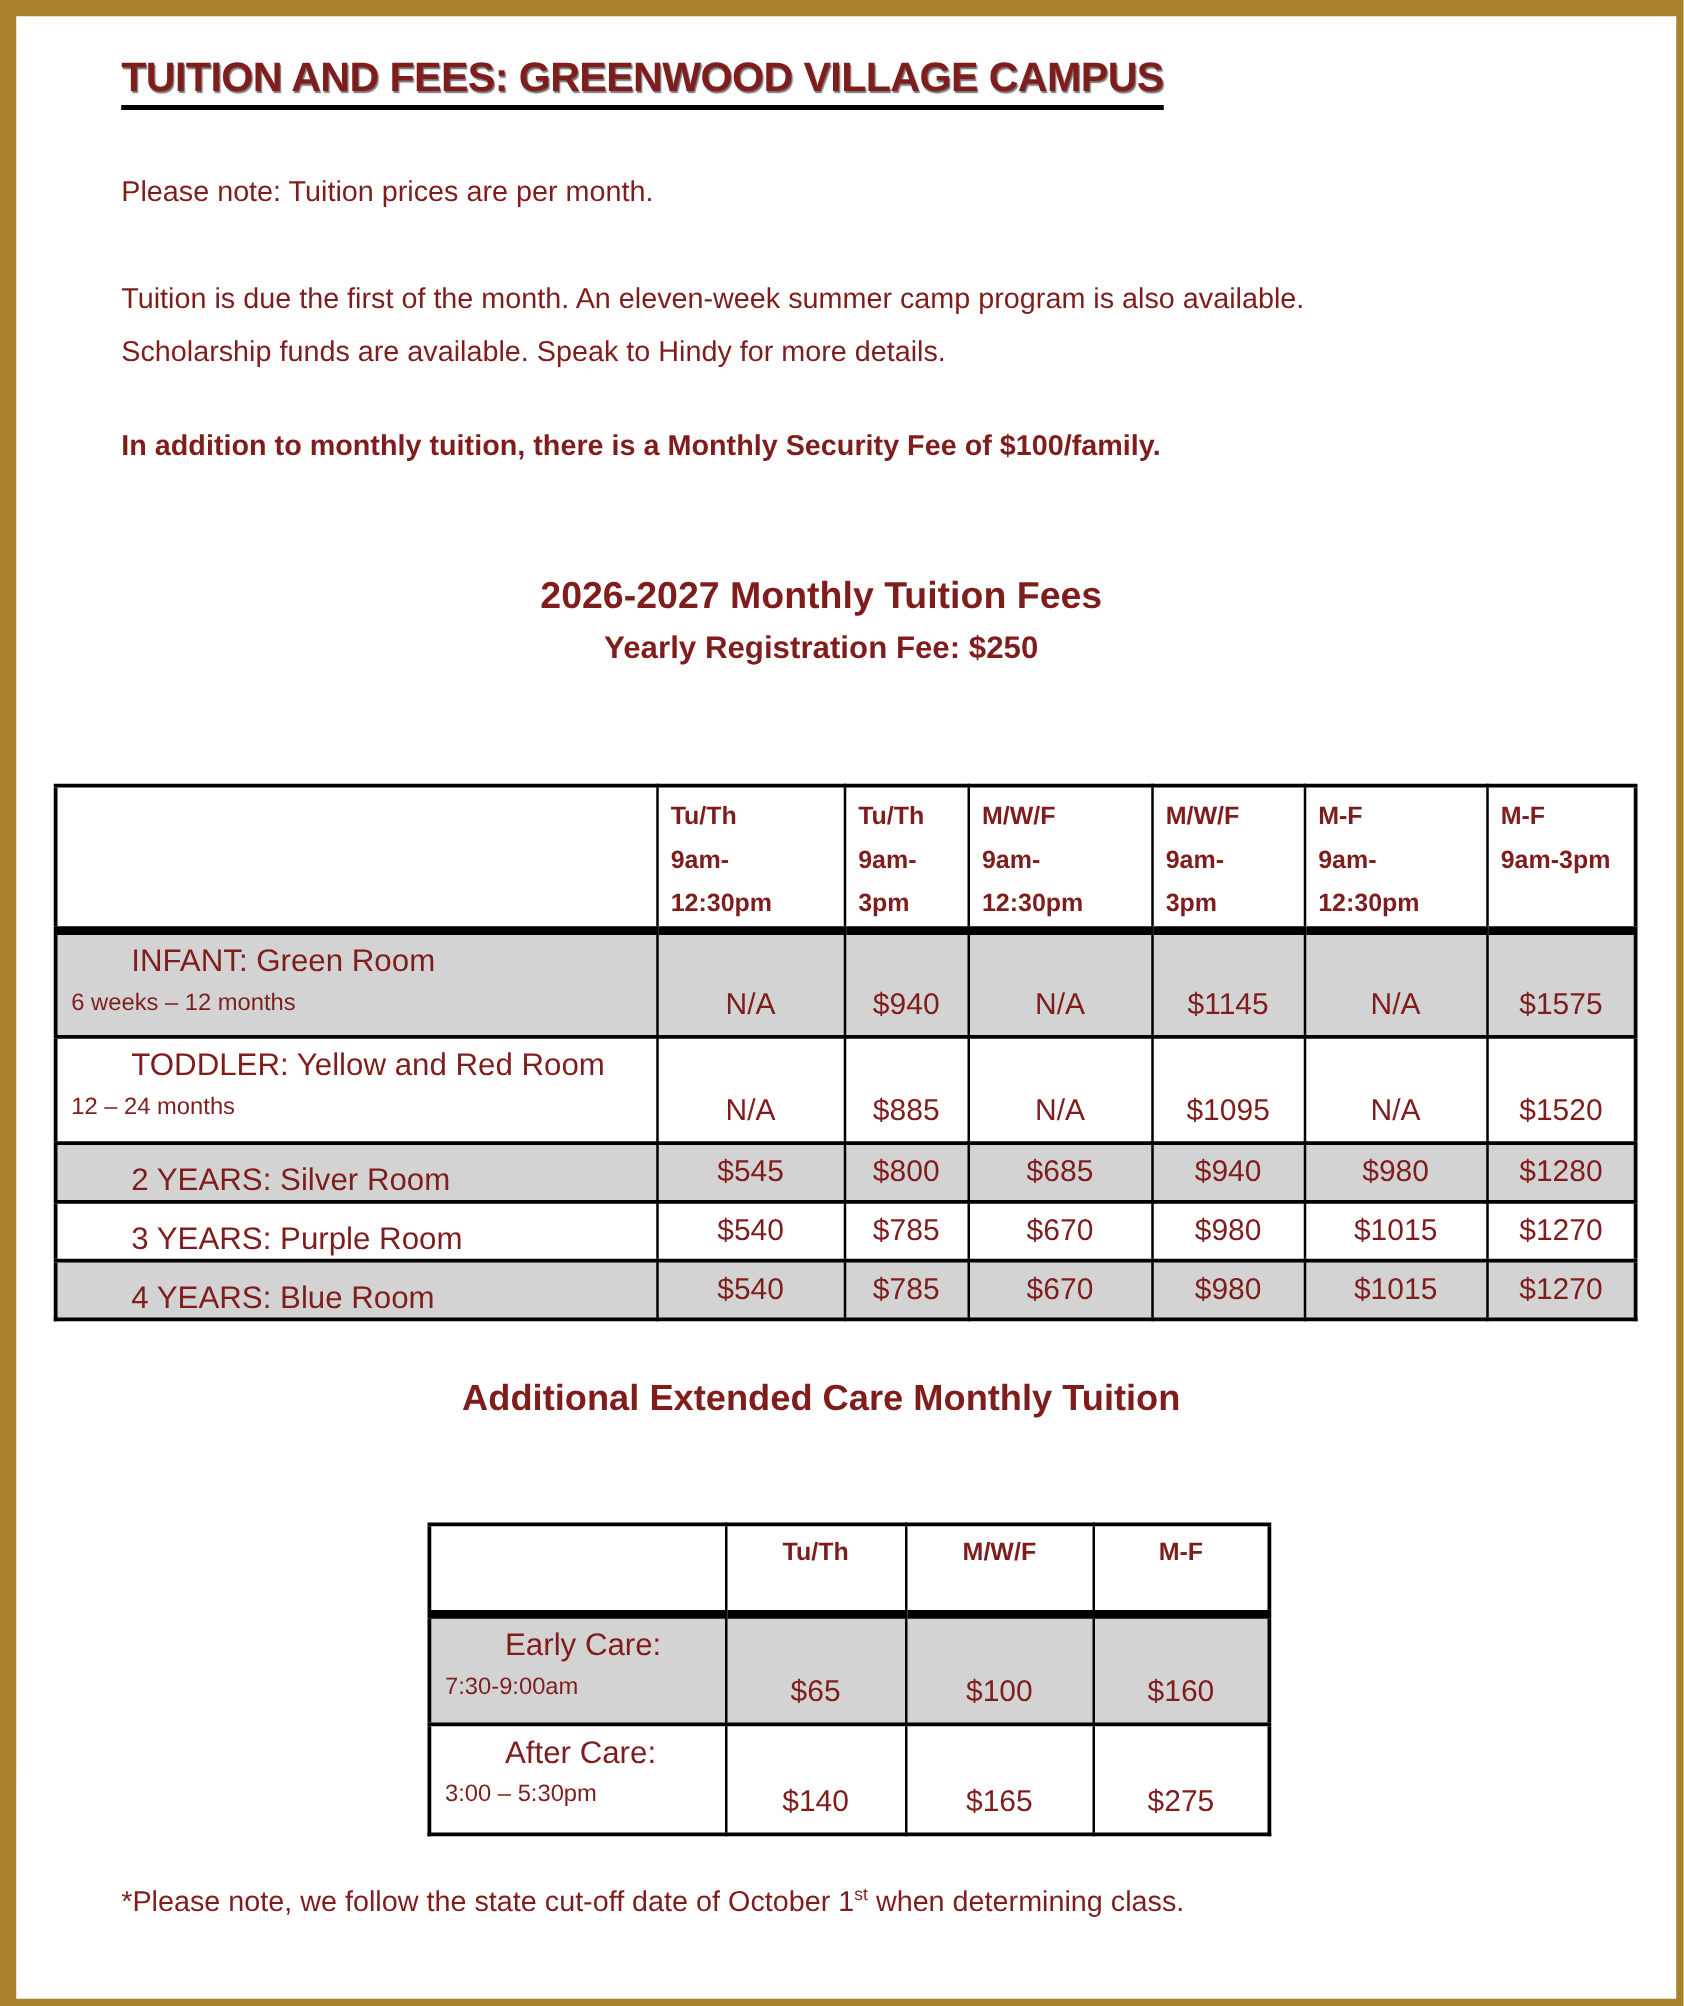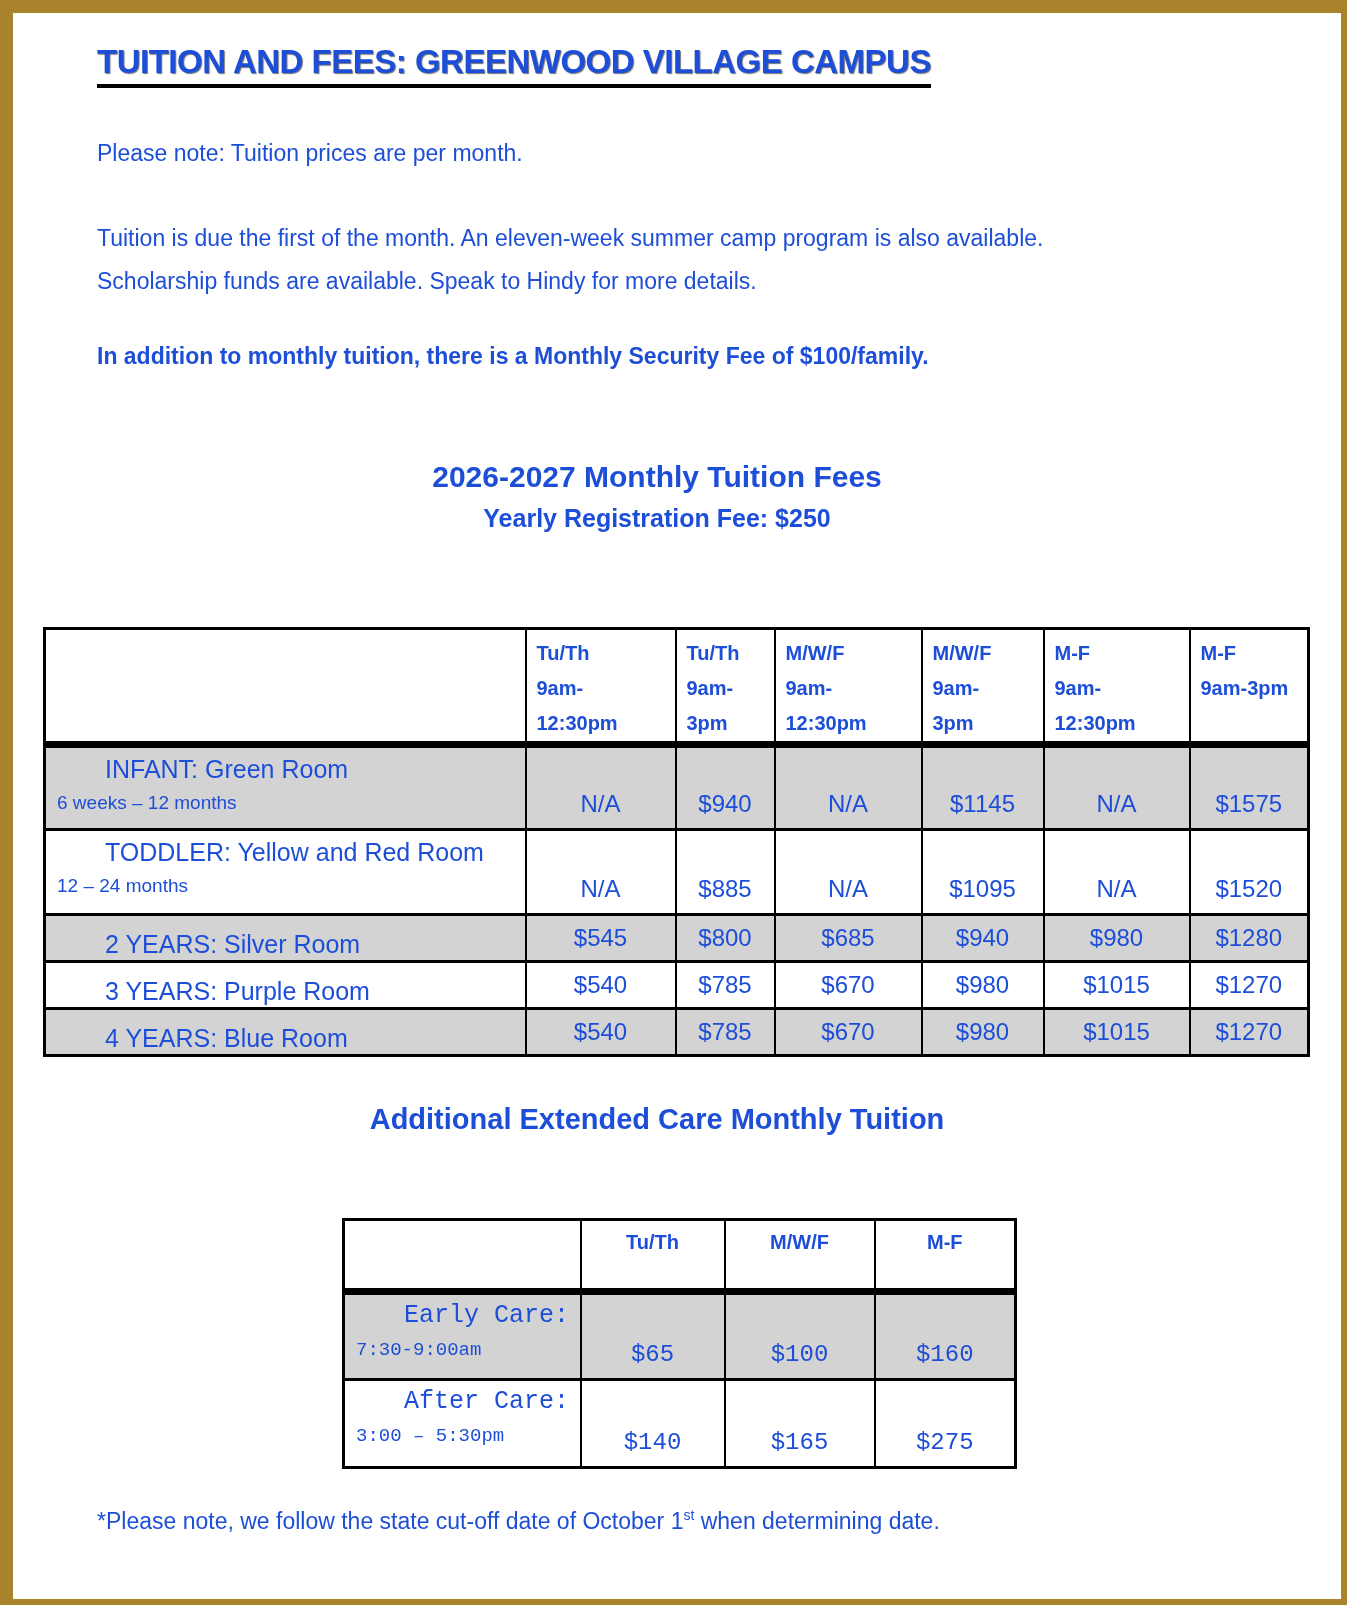--- a/index.html
+++ b/index.html
@@ -6,21 +6,21 @@
   .page {
     position: relative;
     width: 1347px;
     height: 1605px;
     box-sizing: border-box;
     background: #ffffff;
     border-style: solid;
     border-color: #A9822C;
     border-width: 13px 6px 6px 13px;
     font-family: "Liberation Sans", sans-serif;
-    color: #1d4ed8;
+    color: #7f1d1d;
     overflow: hidden;
   }
   .doc-title {
     margin: 30px 55px 0 84px;
     font-size: 33px;
     font-weight: bold;
     letter-spacing: -0.5px;
     white-space: nowrap;
   }
   .doc-title .underlined {
@@ -45,21 +45,21 @@
   .fees tr { border-top: 3px solid #000; }
   .fees .shaded td { background: #D3D3D3; }
 
   .t1 tr.head td { height: 105px; vertical-align: top; padding: 6px 0 0 10px;
                    font-weight: bold; font-size: 20px; line-height: 35px; white-space: pre-line; }
   .t1 tr.tall td { height: 85px; }
   .t1 tr.short td { height: 45px; }
 
   .t2 tr.head td { height: 72px; vertical-align: top; padding-top: 10px;
                    font-weight: bold; font-size: 20px; text-align: center; }
-  .t2 tr.data td { height: 88px; font-family: Liberation Mono, monospace; }
+  .t2 tr.data td { height: 88px; }
 
   td.lbl { vertical-align: top; padding: 5px 0 4px 11px; }
   .lbl .l1 { font-size: 25px; line-height: 32px; margin-left: 48px; }
   .lbl .l2 { font-size: 19px; margin-top: 7px; }
   tr.short td.lbl { vertical-align: middle; padding-top: 12px; padding-bottom: 0; }
 
   td.v { text-align: center; font-size: 24px; }
   tr.tall td.v, .t2 tr.data td.v { vertical-align: bottom; padding-bottom: 10px; }
   tr.short td.v { vertical-align: middle; }
 
@@ -208,15 +208,15 @@
           <div class="l1">After Care:</div>
           <div class="l2">3:00 – 5:30pm</div>
         </td>
         <td class="v">$140</td>
         <td class="v">$165</td>
         <td class="v">$275</td>
       </tr>
     </tbody>
   </table>
 
-  <div class="footnote"><span>*Please note, we follow the state cut-off date of October 1</span><sup>st</sup><span> when determining date.</span></div>
+  <div class="footnote"><span>*Please note, we follow the state cut-off date of October 1</span><sup>st</sup><span> when determining class.</span></div>
 
 </div>
 
 </body></html>

